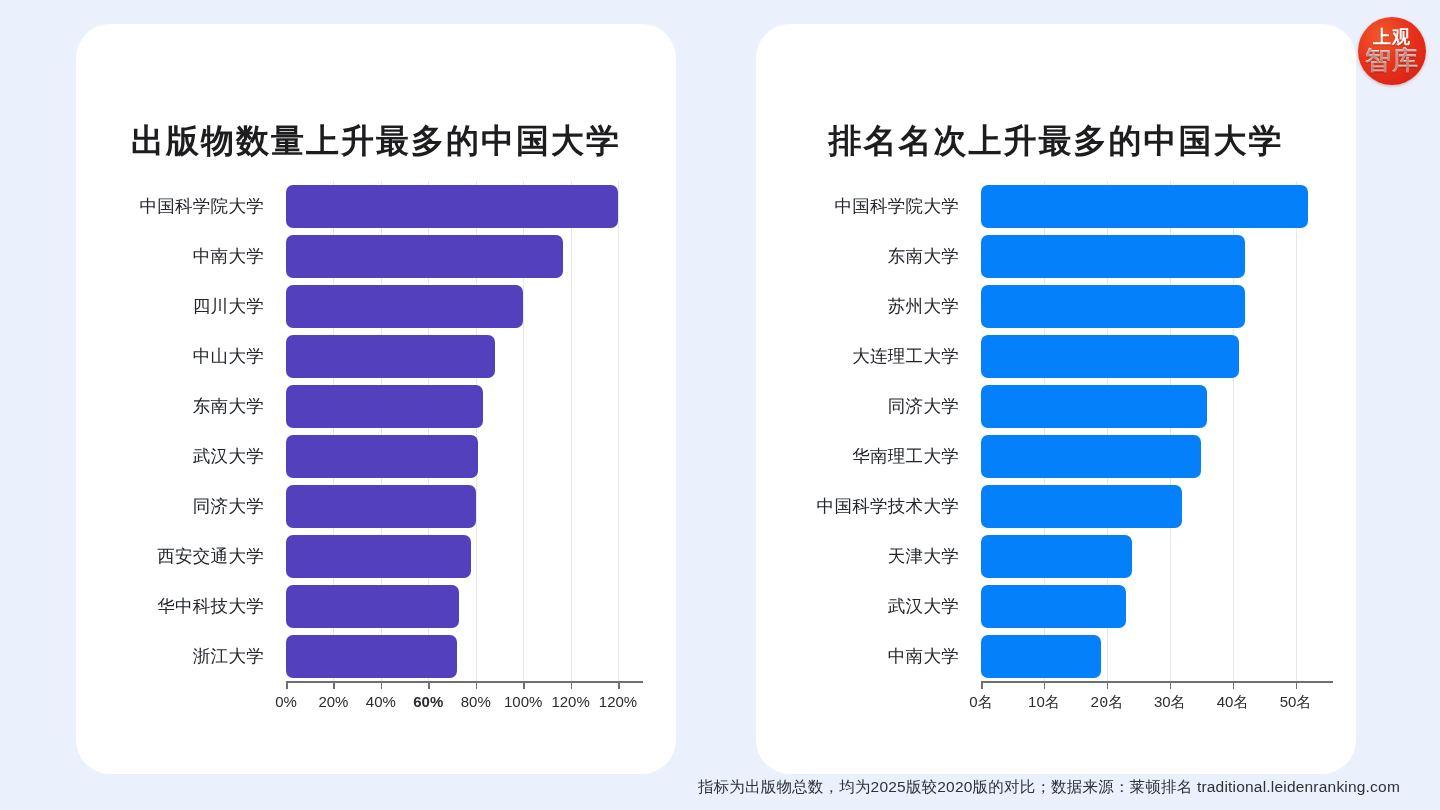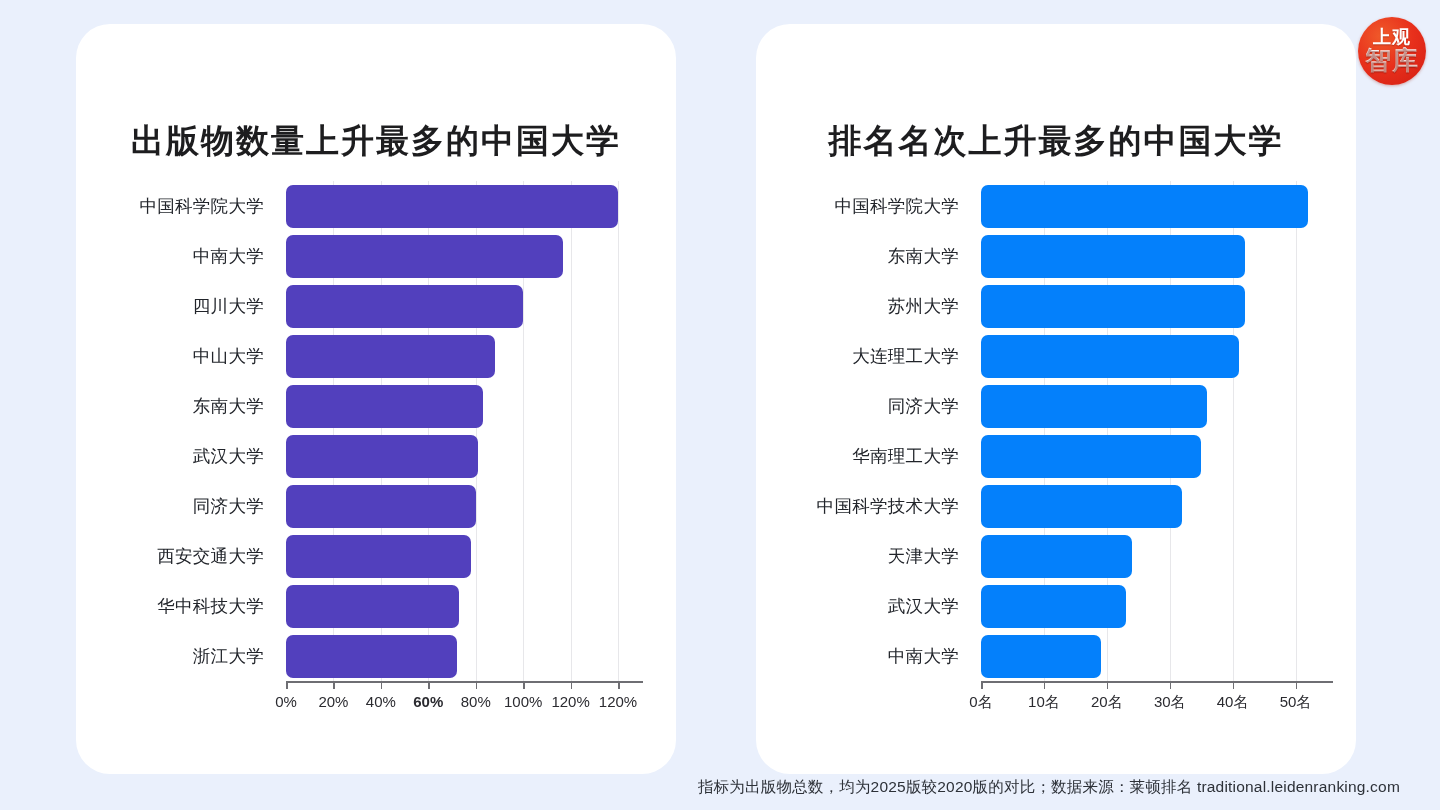--- a/index.html
+++ b/index.html
@@ -361,21 +361,21 @@
           <div class="gridline" style="left: 72.7273%;"></div>
           <div class="gridline" style="left: 90.9091%;"></div>
         </div>
       <div class="axis">
         <div class="axis-line"></div>
       <div class="tick" style="left: 0%;"></div>
           <div class="tick-label" style="left: 0%;">0名</div>
           <div class="tick" style="left: 18.1818%;"></div>
           <div class="tick-label" style="left: 18.1818%;">10名</div>
           <div class="tick" style="left: 36.3636%;"></div>
-          <div class="tick-label" style="left: 36.3636%;">20名</div>
+          <div class="tick-label" style="left: 36.3636%; font-family: Liberation Mono, monospace;">20名</div>
           <div class="tick" style="left: 54.5455%;"></div>
           <div class="tick-label" style="left: 54.5455%;">30名</div>
           <div class="tick" style="left: 72.7273%;"></div>
           <div class="tick-label" style="left: 72.7273%;">40名</div>
           <div class="tick" style="left: 90.9091%;"></div>
           <div class="tick-label" style="left: 90.9091%;">50名</div>
         </div>
     <div class="row">
           <div class="bar-track">
             <div class="bar blue" title="中国科学院大学 52名" style="width: 94.5455%;"></div>

